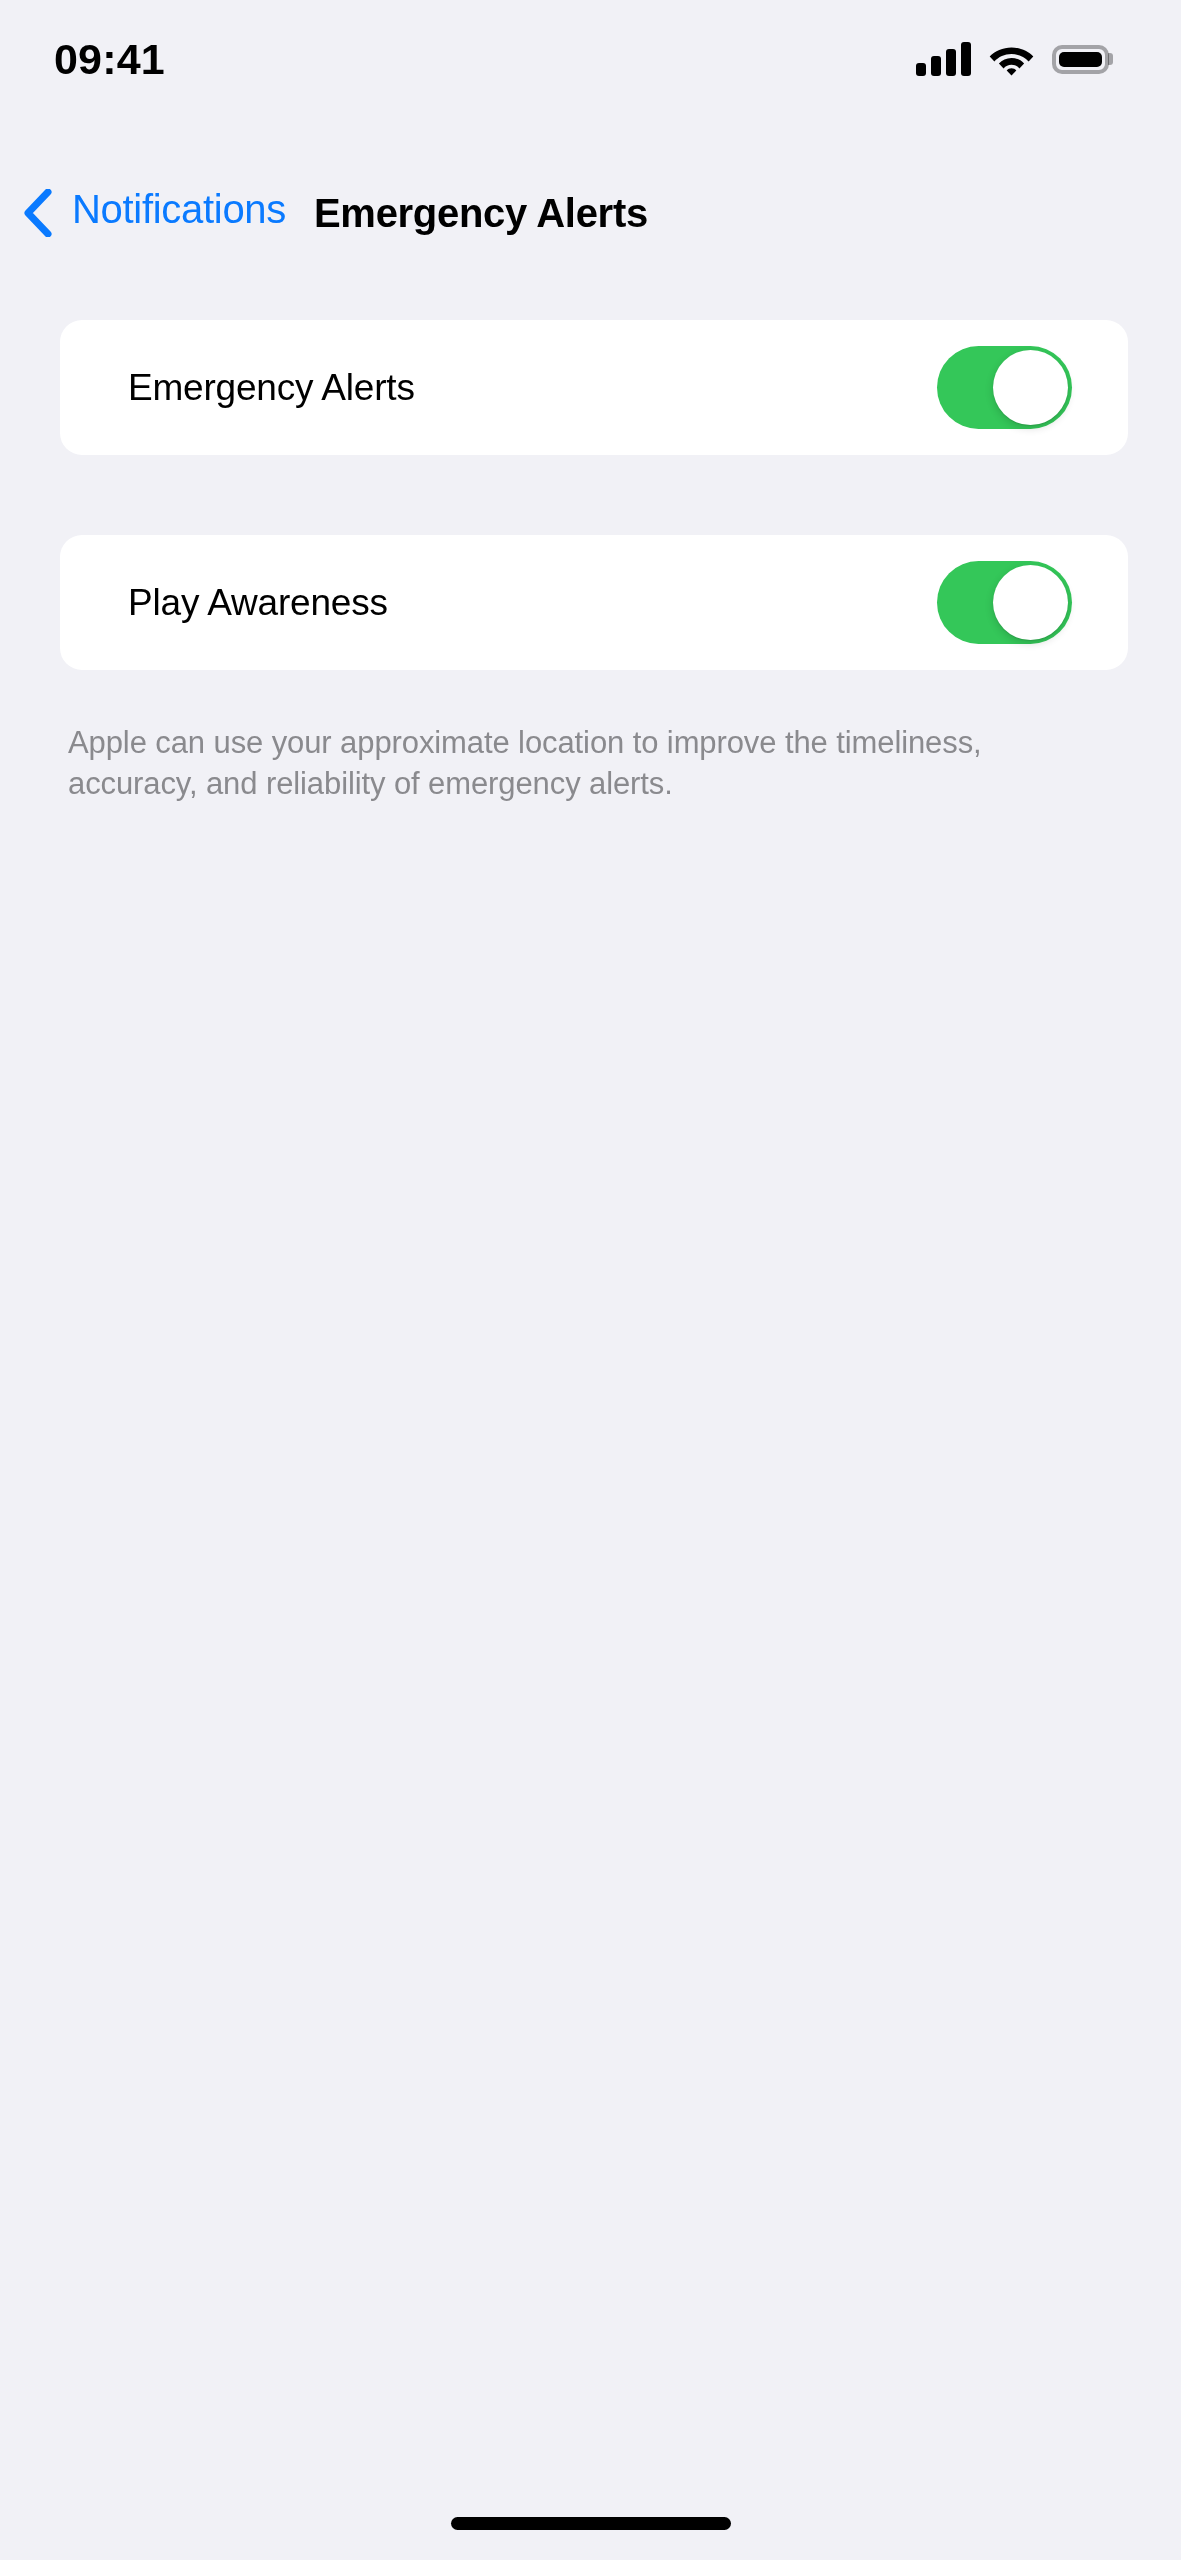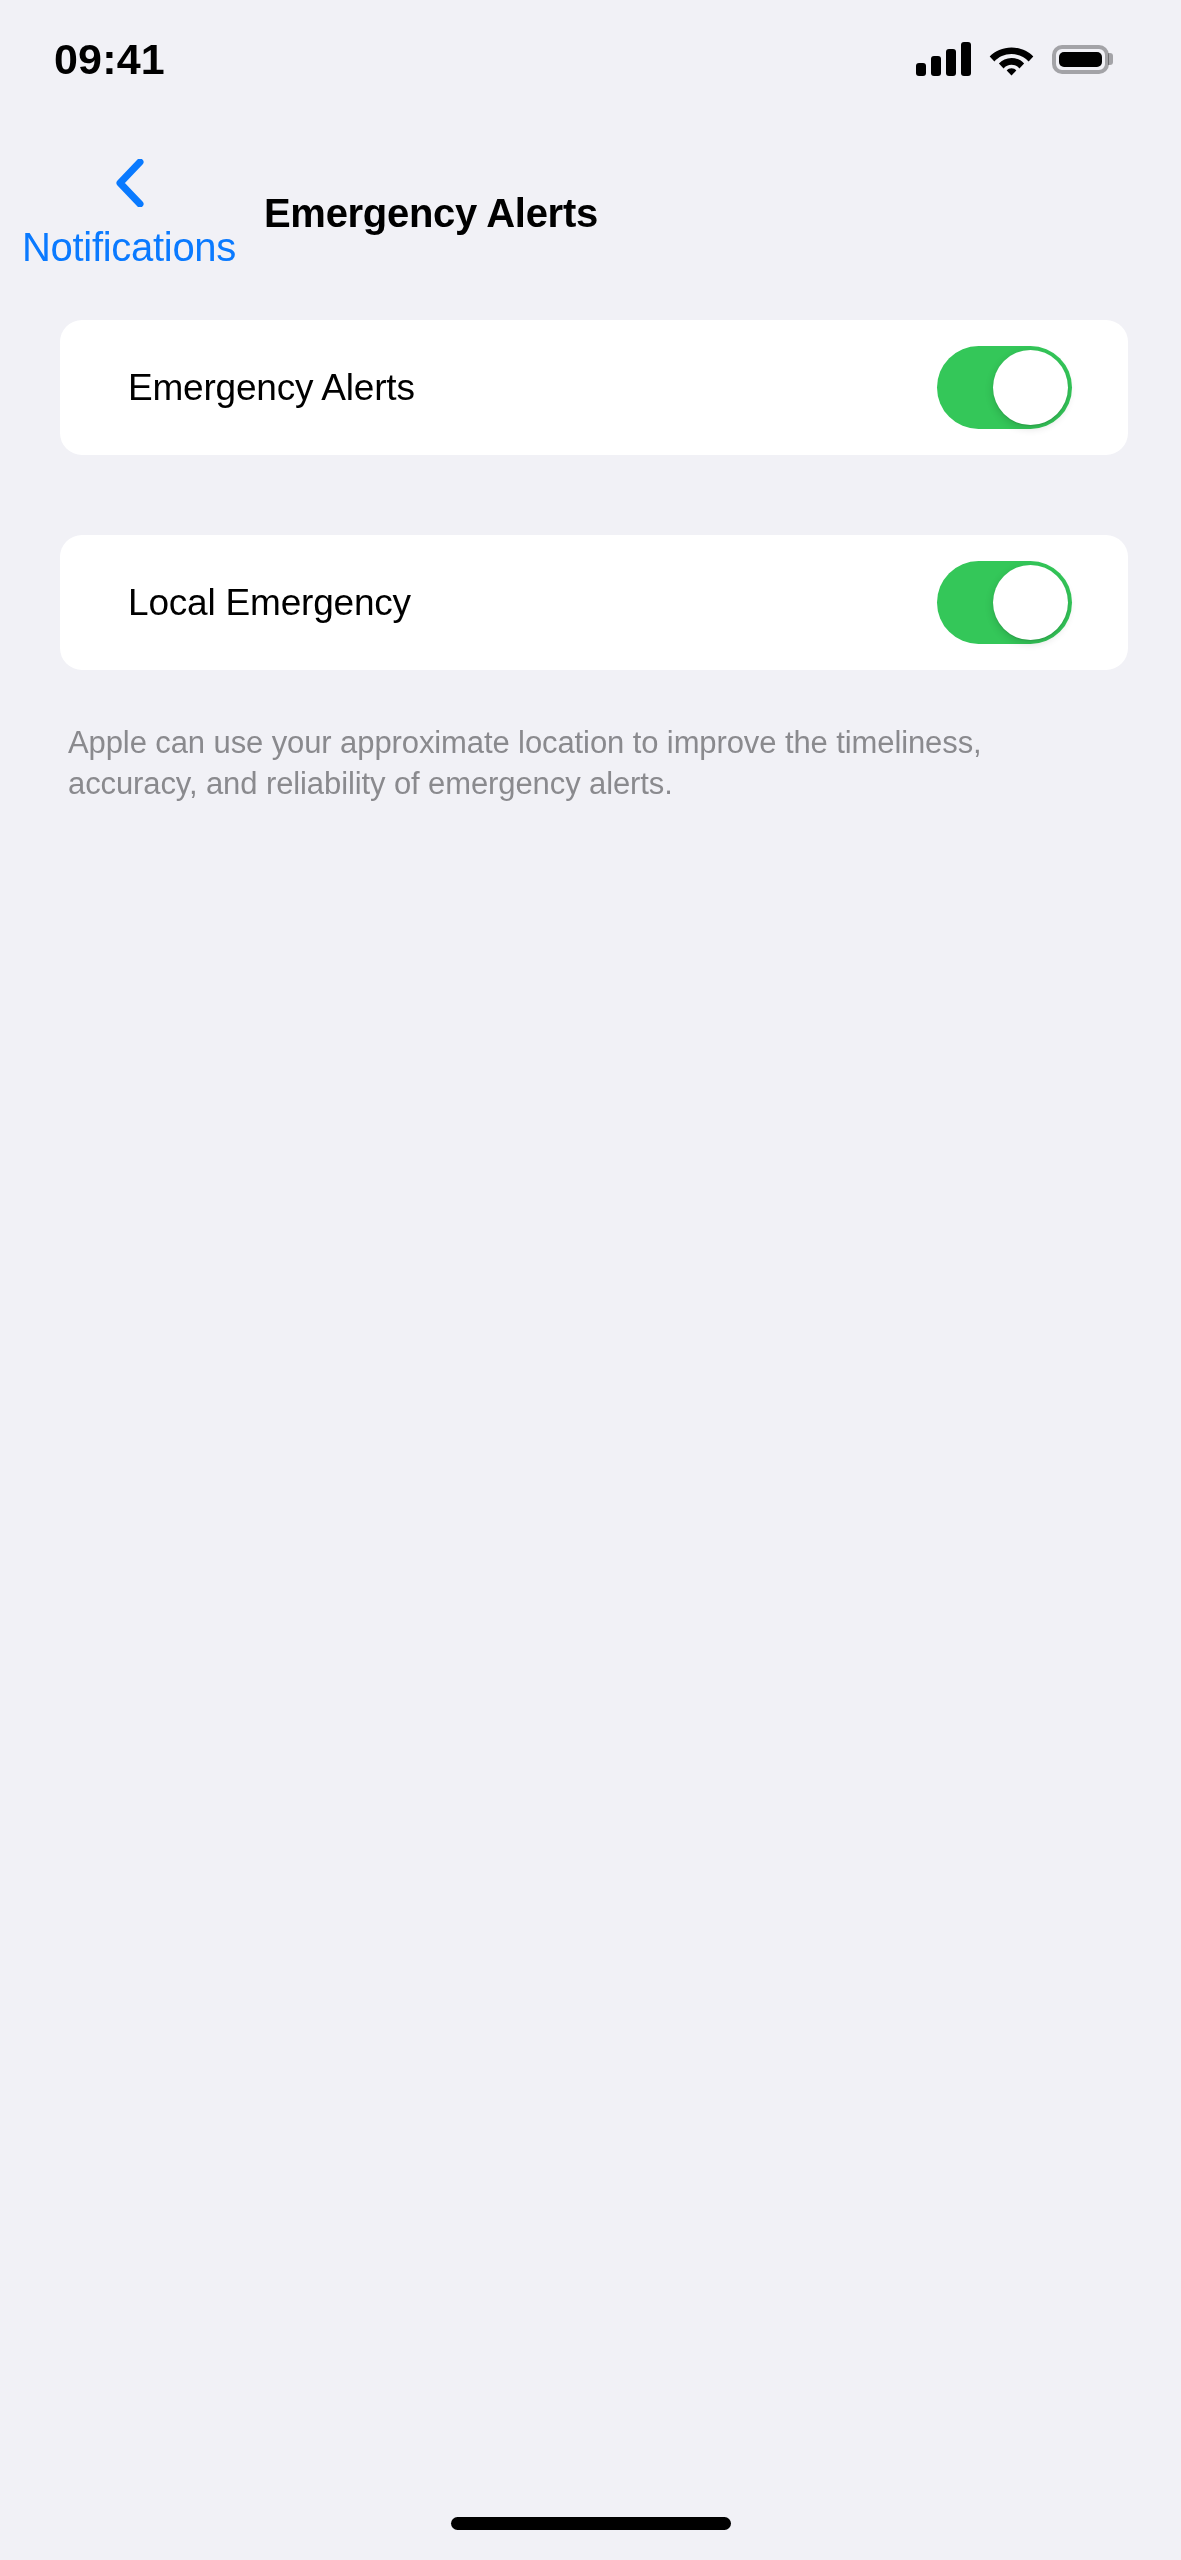--- a/index.html
+++ b/index.html
@@ -99,24 +99,23 @@
     left: 0;
     width: 1181px;
     height: 70px;
     display: flex;
     align-items: center;
     padding-left: 22px;
     box-sizing: border-box;
   }
   .back-button {
     display: flex;
-    align-items: center;
+    align-items: flex-start;
     gap: 20px;
     cursor: pointer;
-    flex-direction: column;
   }
   .chevron-left { width: 30px; height: 48px; display: block; }
   .back-label {
     font-size: 40px;
     color: #0a7aff;
     letter-spacing: -0.3px;
     line-height: 1;
   }
   .nav-title {
     font-size: 40px;
@@ -247,21 +246,21 @@
         </div>
       </div>
     </div>
   </div>
 
   <div class="gap-lg"></div>
 
   <div class="group">
     <div class="card">
       <div class="row">
-        <span class="row-label">Local Emergency</span>
+        <span class="row-label">Play Awareness</span>
         <div class="toggle">
           <div class="knob"></div>
         </div>
       </div>
     </div>
     <div class="footer-text">Apple can use your approximate location to improve the timeliness, accuracy, and reliability of emergency alerts.</div>
   </div>
 
   <div class="gap-md"></div>
 

